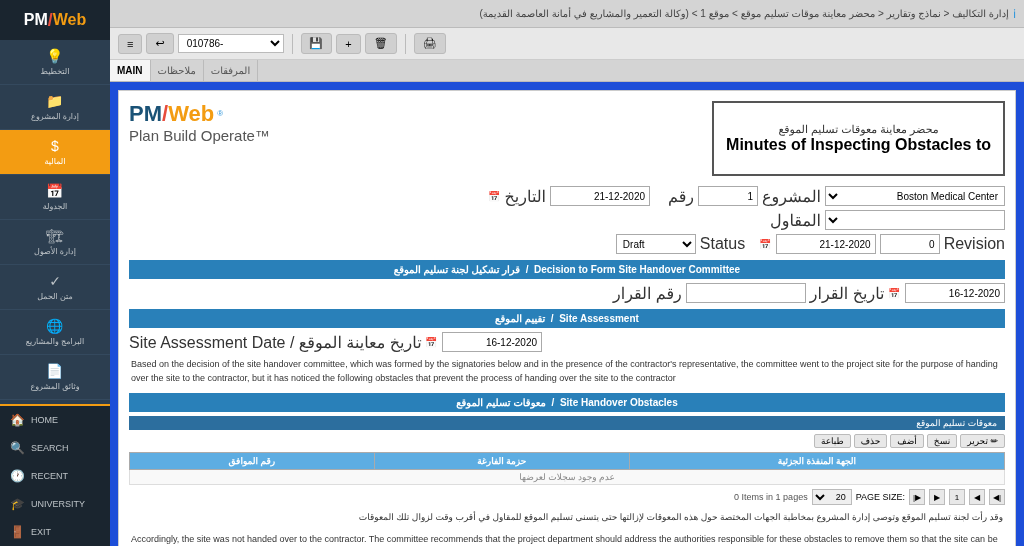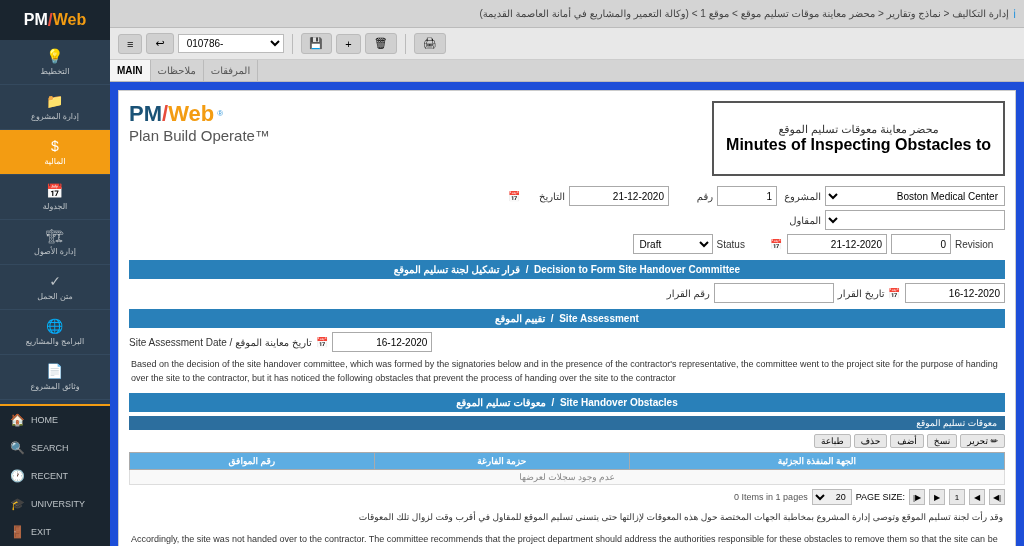--- a/index.html
+++ b/index.html
@@ -162,21 +162,21 @@
 
     
     .form-row {
       display: flex;
       align-items: center;
       gap: 4px;
       margin-bottom: 4px;
       direction: rtl;
     }
     .form-label {
-      font-size: 10px;
+      font-size: 16px;
       color: #333;
       white-space: nowrap;
       min-width: 40px;
     }
     .form-input {
       border: 1px solid #aaa;
       padding: 2px 4px;
       font-size: 10px;
       height: 20px;
       background: #fff;

